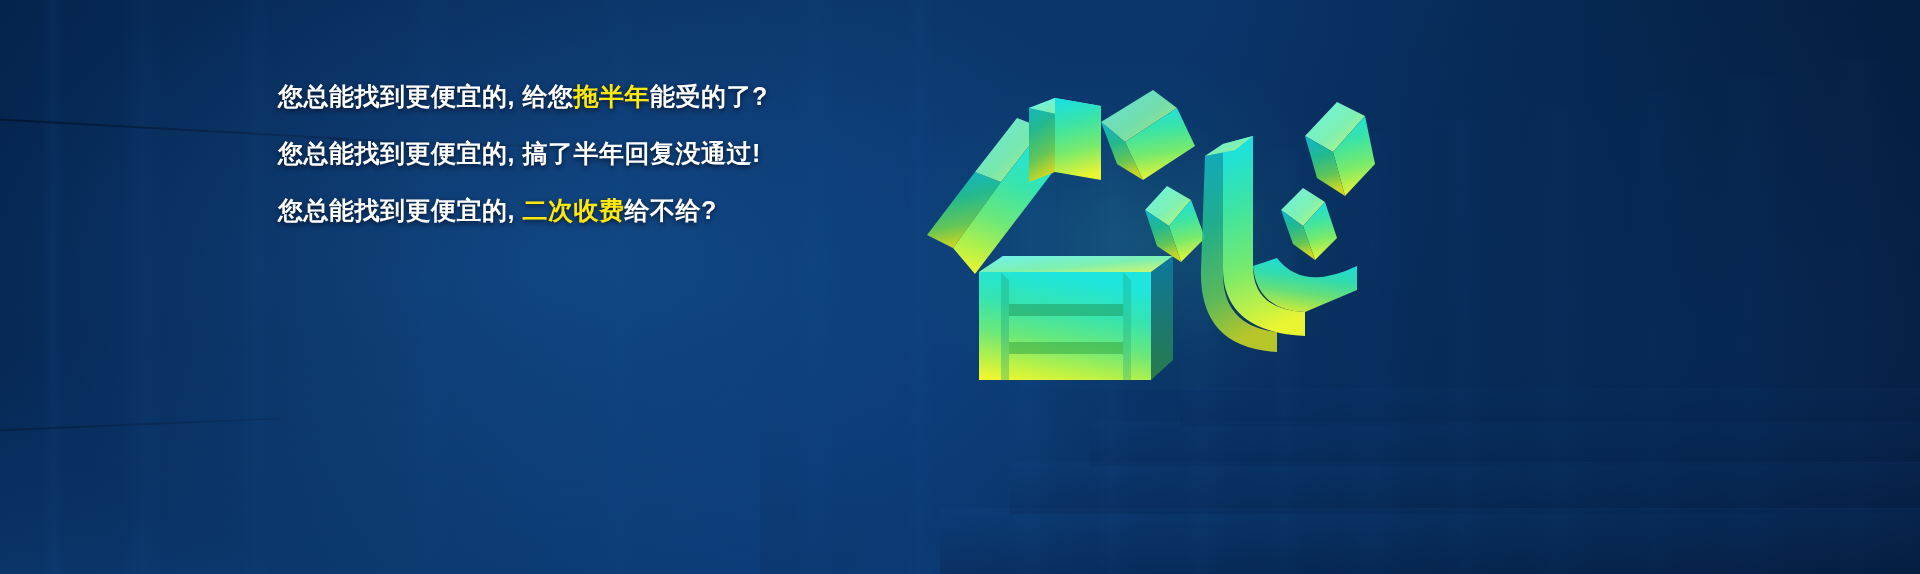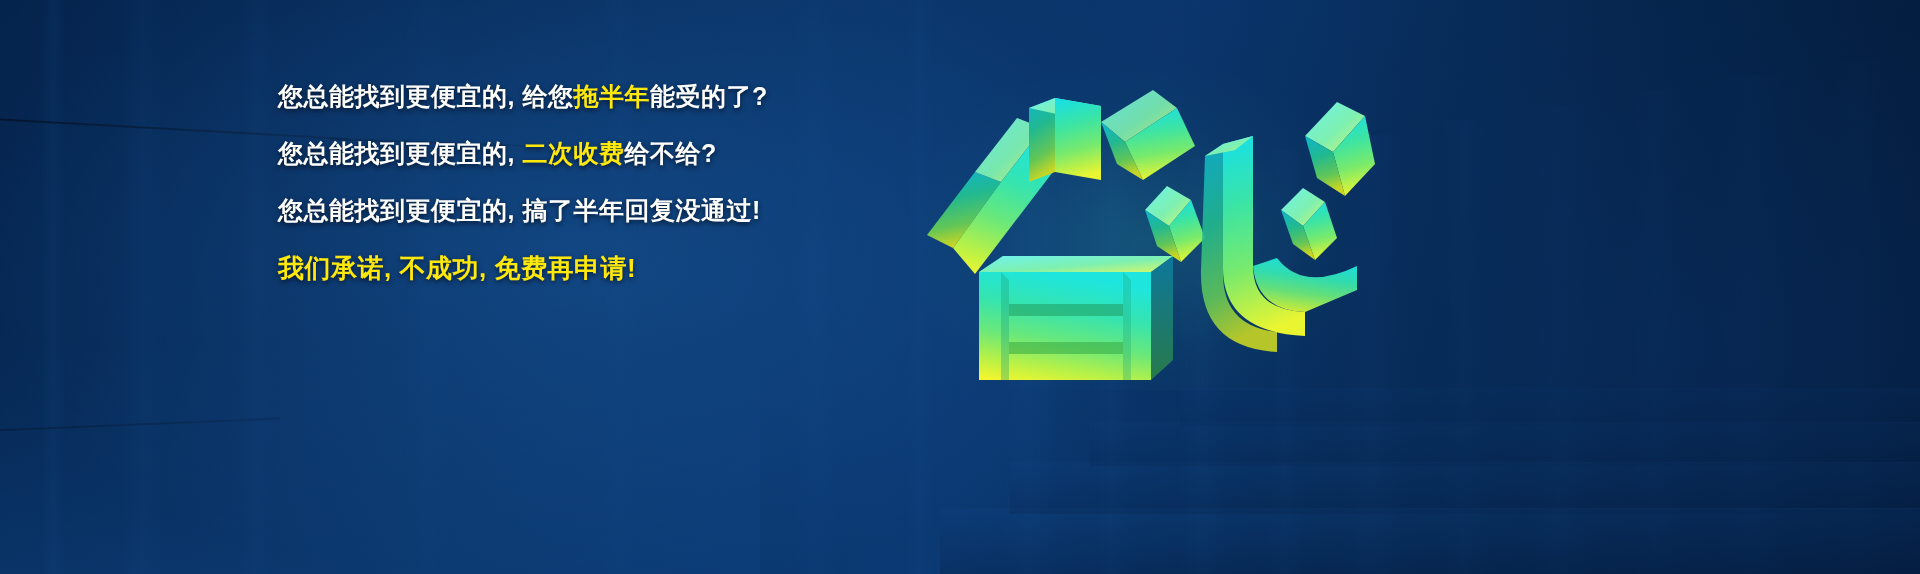--- a/index.html
+++ b/index.html
@@ -137,31 +137,28 @@
 
   <div class="bg-vignette"></div>
 
   <div id="copy">
 
     <div class="line">
       <span>您总能找到更便宜的, 给您</span><span class="hl">拖半年</span><span>能受的了?</span>
     </div>
 
     <div class="line">
+      <span>您总能找到更便宜的, 搞了半年回复没通过!</span>
+    </div>
+
+    <div class="line">
       <span>您总能找到更便宜的, </span><span class="hl">二次收费</span><span>给不给?</span>
     </div>
 
-    <div class="line">
-      <span>您总能找到更便宜的, 搞了半年回复没通过!</span>
-    </div>
-
-
-    <div class="line all-yellow">
-      <span>我们承诺, 不成功, 免费再申请!</span>
-    </div>
+
 
   </div>
 
   <div class="glow"></div>
 
   <div id="wordart">
     <svg viewBox="0 0 470 320" xmlns="http://www.w3.org/2000/svg">
       <defs>
         <linearGradient id="faceGrad" x1="0.35" y1="0" x2="0.1" y2="1">
           <stop offset="0%" stop-color="#1ee6de"></stop>

